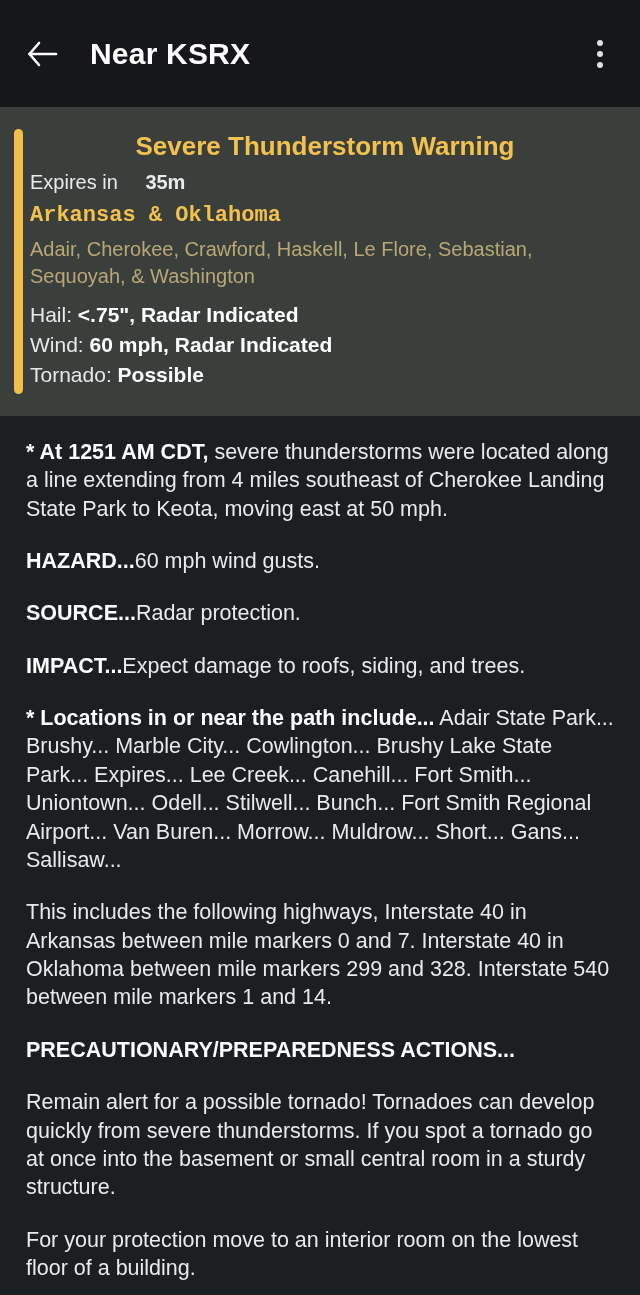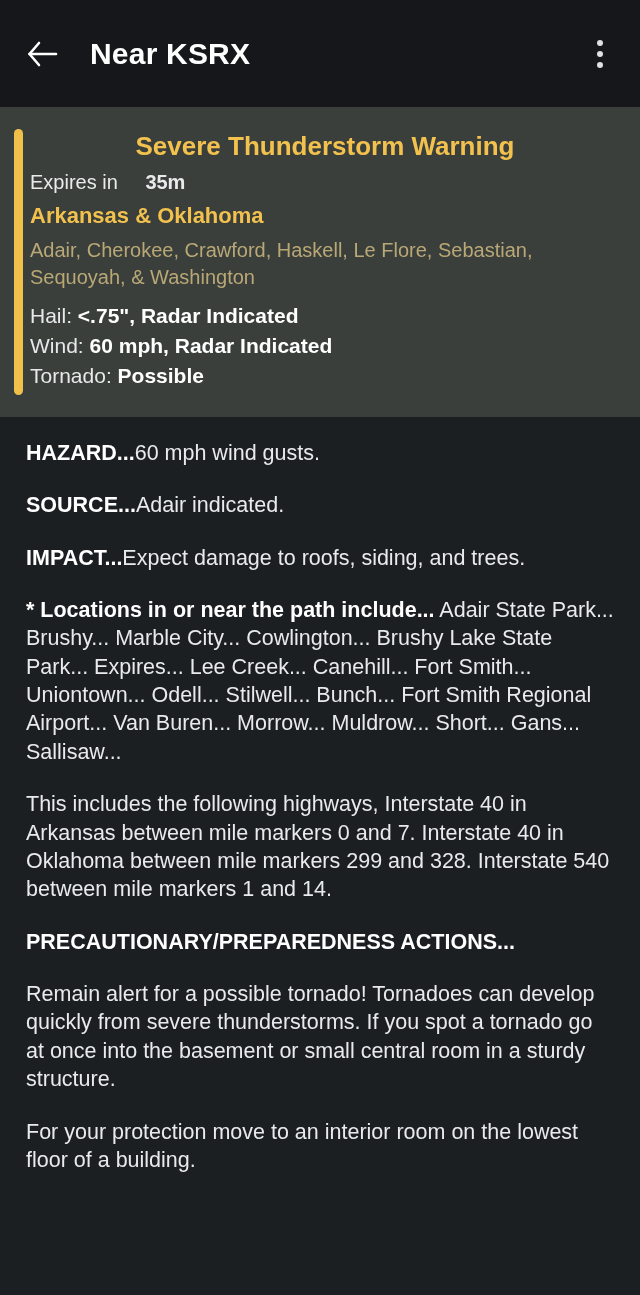--- a/index.html
+++ b/index.html
@@ -93,20 +93,21 @@
     color: #e8eaec;
     font-size: 20px;
     margin-bottom: 9px;
   }
   .alert-expires b { font-weight: bold; margin-left: 22px; }
   .alert-states {
     color: #f2c14e;
     font-size: 22px;
     font-weight: bold;
     margin-bottom: 8px;
+    font-family: Liberation Mono, monospace;
   }
   .alert-counties {
     color: #b9a876;
     font-size: 20px;
     line-height: 1.36;
     margin-bottom: 10px;
   }
   .alert-detail {
     color: #e6e8ea;
     font-size: 21px;
@@ -173,27 +174,30 @@
       </div>
       <div>
         <span>Tornado:</span>
         <b>Possible</b>
       </div>
     </div>
   </div>
 
   <div class="body-scroll">
 
+    <p class="para">
+      <b>* At 1251 AM CDT,</b><span> severe thunderstorms were located along a line extending from 4 miles southeast of Cherokee Landing State Park to Keota, moving east at 50 mph.</span>
+    </p>
 
     <p class="para">
       <b>HAZARD...</b><span>60 mph wind gusts.</span>
     </p>
 
     <p class="para">
-      <b>SOURCE...</b><span>Adair indicated.</span>
+      <b>SOURCE...</b><span>Radar protection.</span>
     </p>
 
     <p class="para">
       <b>IMPACT...</b><span>Expect damage to roofs, siding, and trees.</span>
     </p>
 
     <p class="para">
       <b>* Locations in or near the path include...</b><span> Adair State Park... Brushy... Marble City... Cowlington... Brushy Lake State Park... Expires... Lee Creek... Canehill... Fort Smith... Uniontown... Odell... Stilwell... Bunch... Fort Smith Regional Airport... Van Buren... Morrow... Muldrow... Short... Gans... Sallisaw...</span>
     </p>
 

